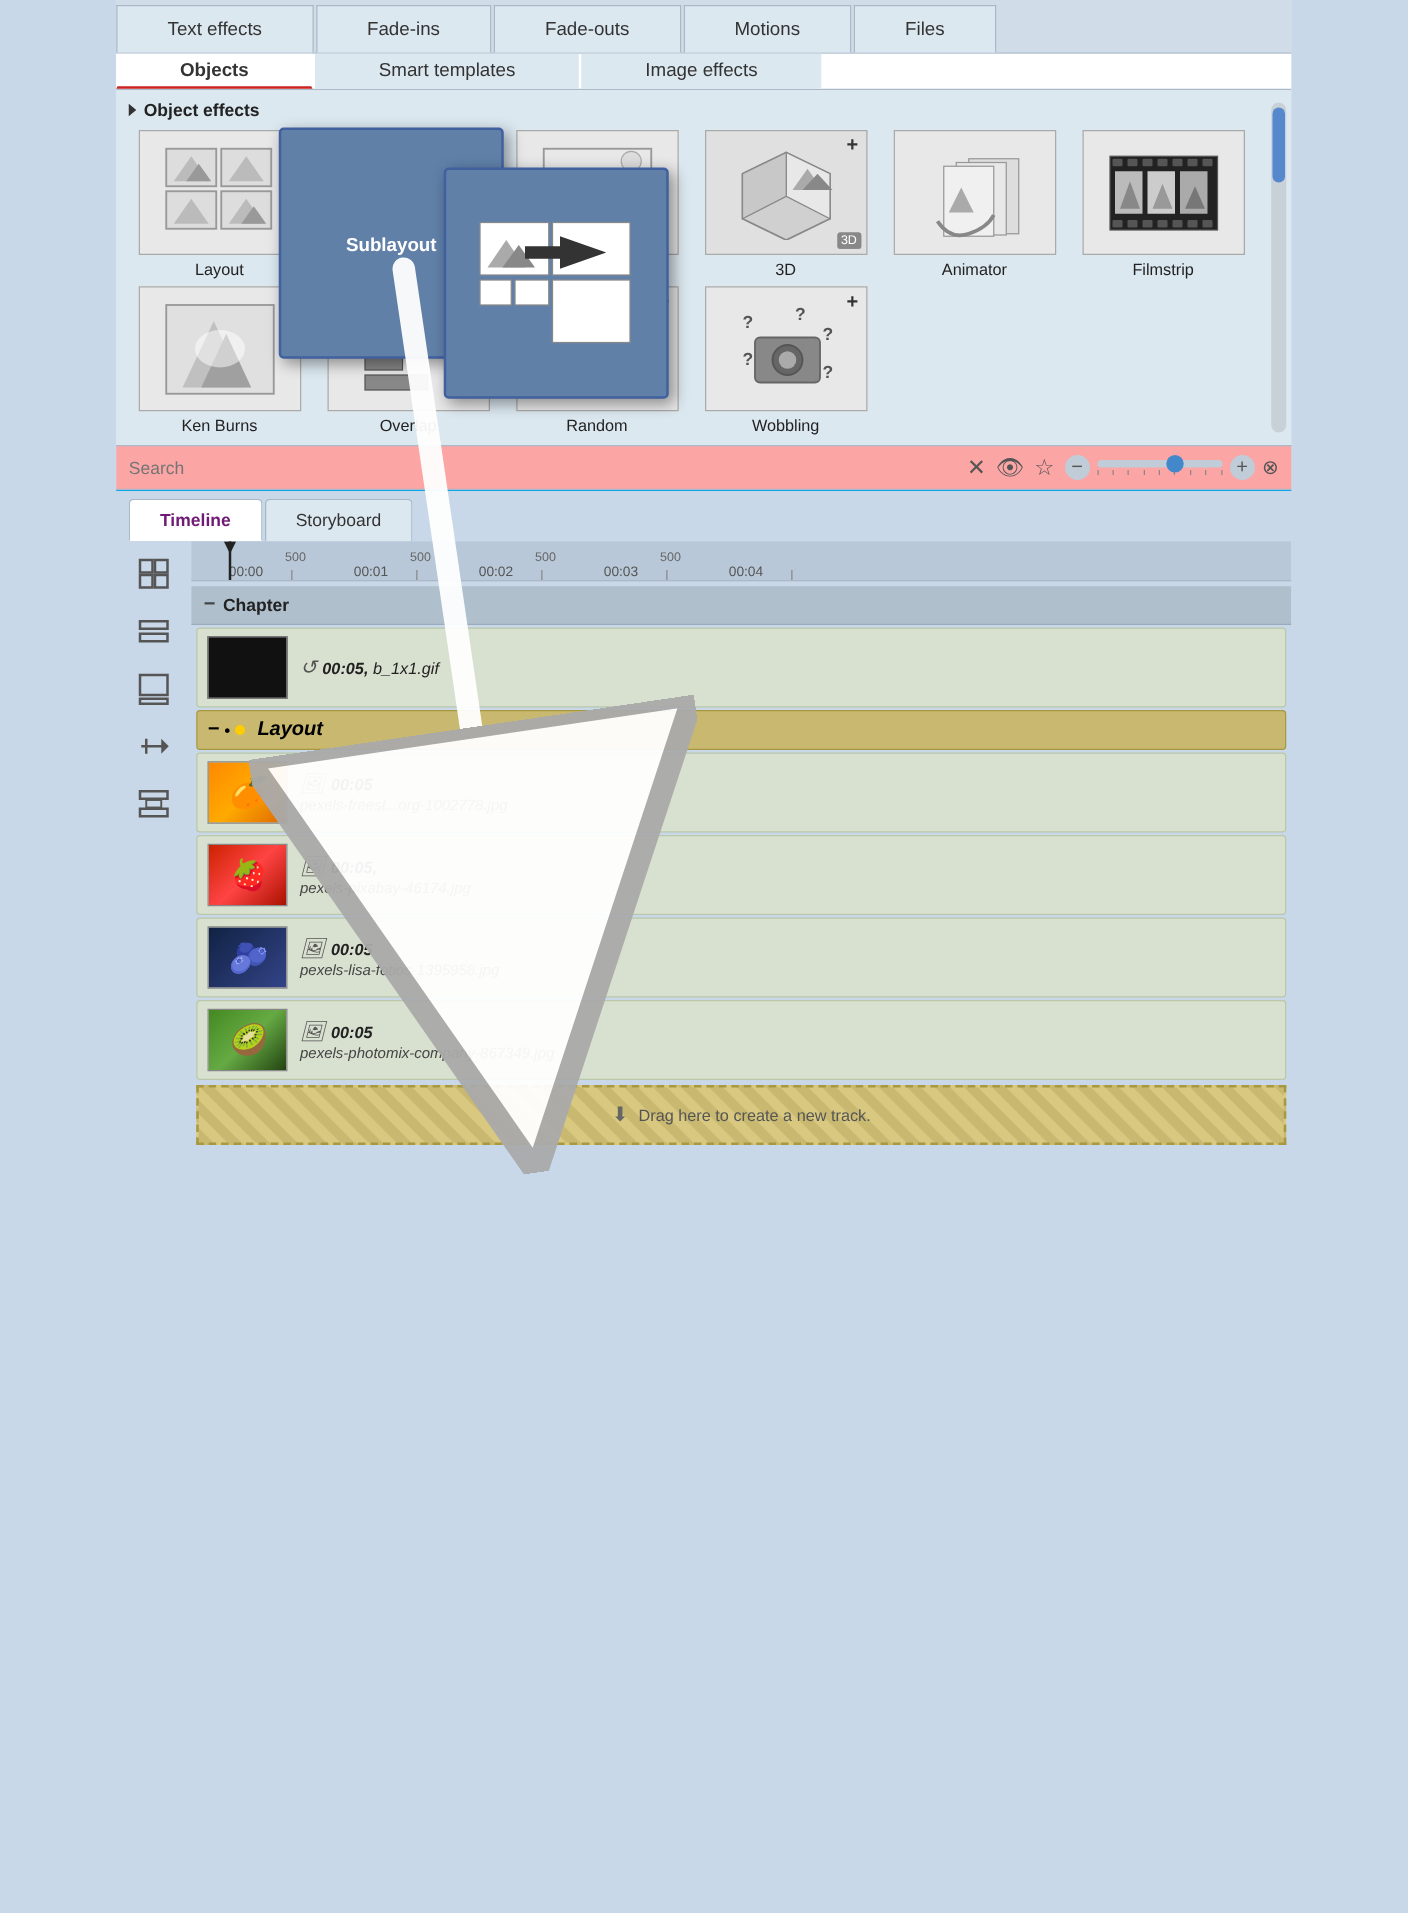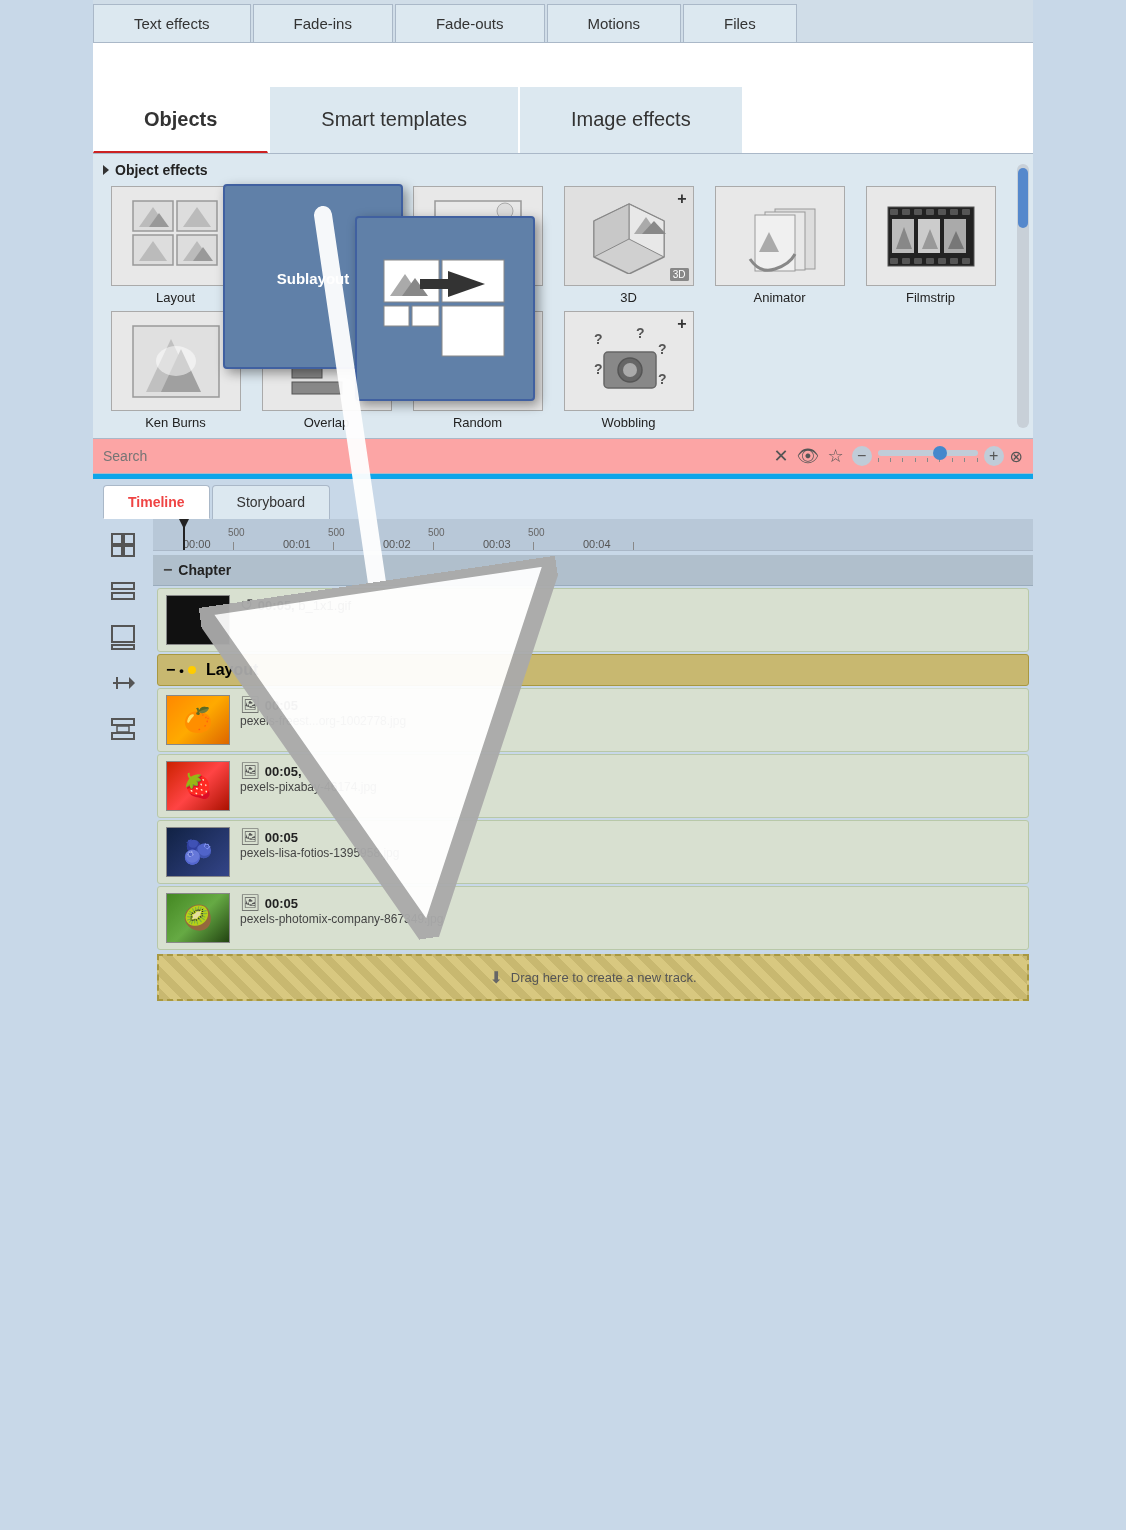--- a/index.html
+++ b/index.html
@@ -7,21 +7,21 @@
       font-family: Arial, sans-serif;
       background: #c8d8e8;
       width: 1126px;
       min-height: 1530px;
       overflow: hidden;
     }
 
     
     .top-panel {
       background: #dce8f0;
-      border-bottom: 5px solid #0ea5e9;
+      border-bottom: 1px solid #0ea5e9;
     }
 
     .tab-row-top {
       display: flex;
       background: #d0dde8;
       border-bottom: 1px solid #aab8c8;
     }
 
     .tab-top {
       padding: 10px 40px;
@@ -35,28 +35,27 @@
       margin-top: 4px;
     }
 
     .tab-row-second {
       display: flex;
       background: #fff;
       border-bottom: 1px solid #aab8c8;
     }
 
     .tab-second {
-      padding: 20px 50px;
-      font-size: 20px;
+      padding: 4px 50px;
+      font-size: 15px;
       color: #333;
       border: 1px solid transparent;
       cursor: pointer;
       background: #dce8f0;
       margin-right: 2px;
-      margin-top: 44px;
     }
 
     .tab-second.active {
       background: #fff;
       border-bottom: 2px solid #cc2222;
       color: #333;
       font-weight: bold;
     }
 
     
@@ -270,21 +269,21 @@
       background: #dce8f0;
       border: 1px solid #aab8c8;
       border-bottom: none;
       cursor: pointer;
       color: #333;
       border-radius: 4px 4px 0 0;
     }
 
     .timeline-tab.active {
       background: #fff;
-      color: #ef4444;
+      color: #701a75;
       font-weight: bold;
       border-bottom: 1px solid #fff;
     }
 
     
     .timeline-area {
       background: #c8d8e8;
       display: flex;
     }
 
@@ -361,28 +360,29 @@
     }
 
     .chapter-minus {
       font-size: 16px;
       color: #444;
       cursor: pointer;
     }
 
     .track-item {
       display: flex;
-      align-items: flex-start;
+      align-items: center;
       background: #d8e0d0;
       border: 1px solid #b8c8a8;
       border-radius: 3px;
       margin: 2px 4px;
       padding: 6px 8px;
       gap: 10px;
       cursor: pointer;
+      font-style: italic;
     }
 
     .track-item.layout-header {
       background: #c8b870;
       border: 1px solid #a89840;
       font-weight: bold;
     }
 
     .track-thumbnail {
       width: 64px;

